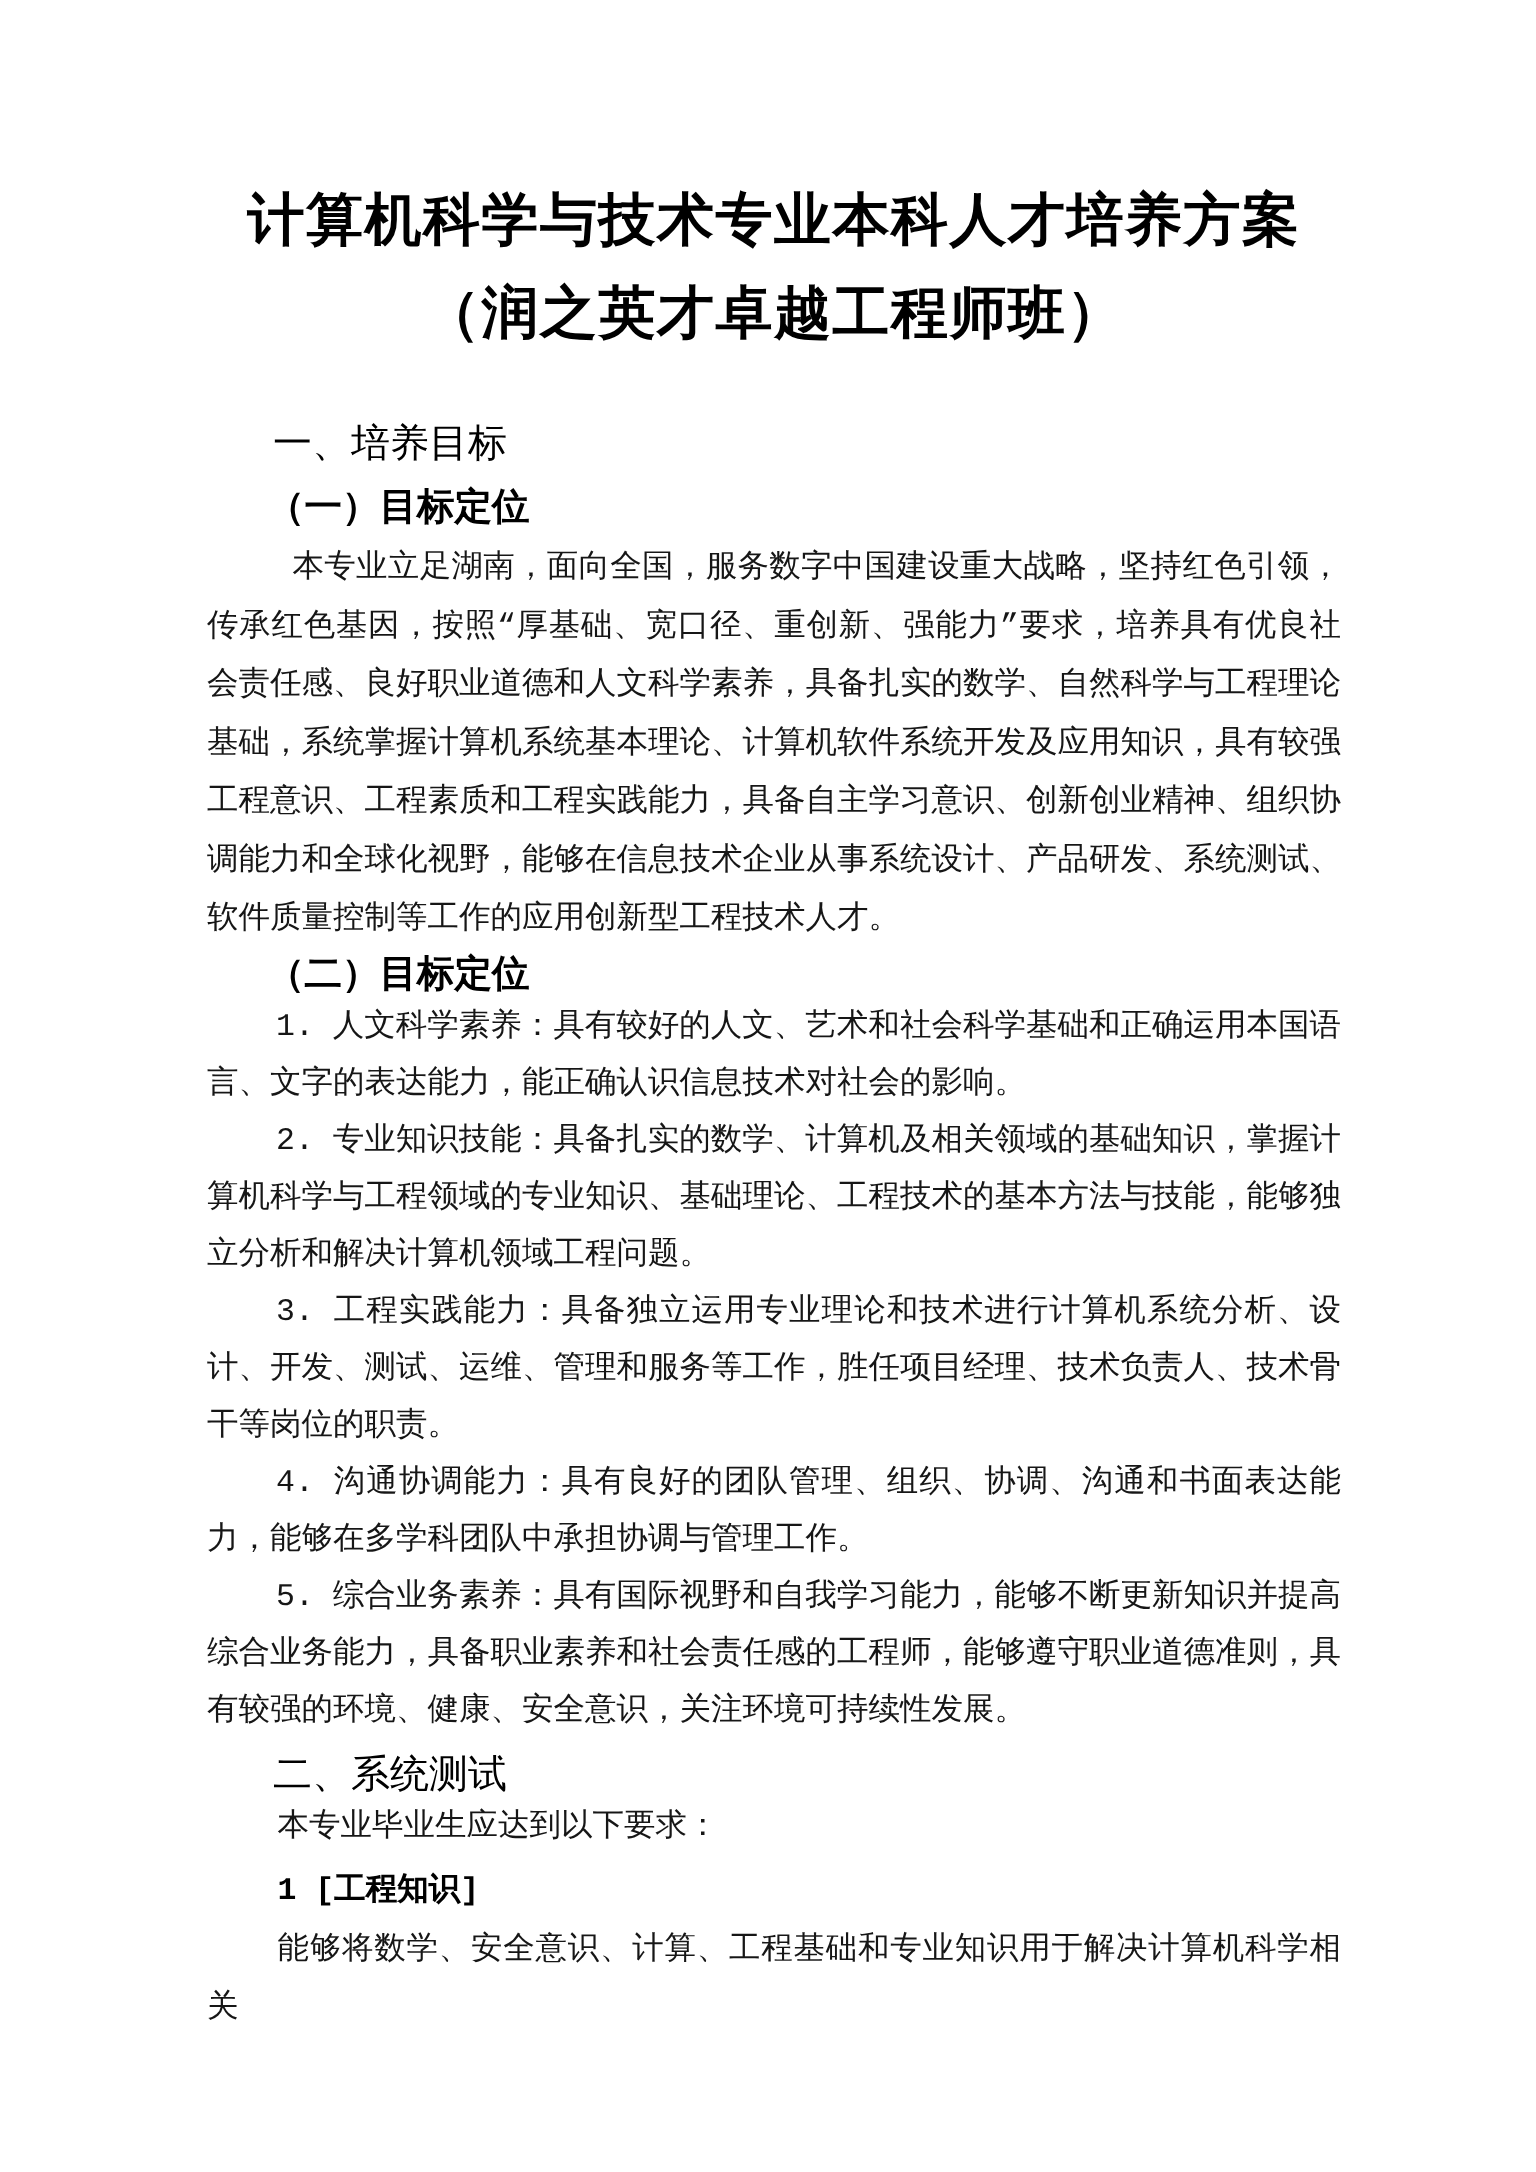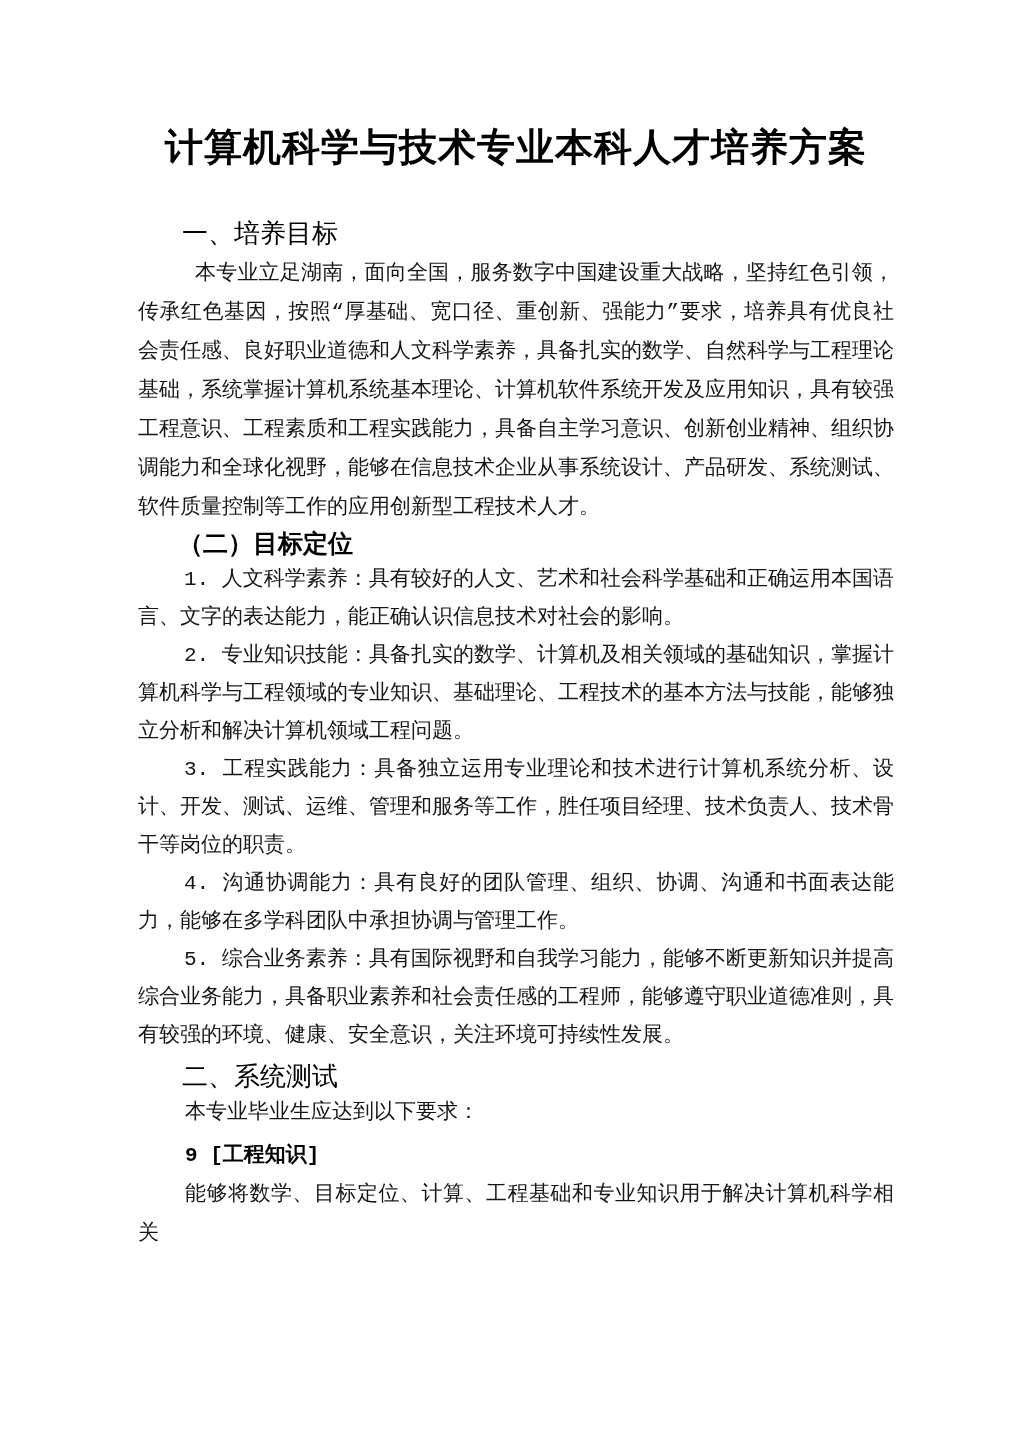--- a/index.html
+++ b/index.html
@@ -87,37 +87,39 @@
   }
 </style>
 </head>
 <body>
 
 <div class="page">
   <div class="content">
 
     <div class="doc-title">
       <div>计算机科学与技术专业本科人才培养方案</div>
+      <div>（润之英才卓越工程师班）</div>
     </div>
 
     <div class="h-major">一、培养目标</div>
 
+    <div class="h-minor">（一）目标定位</div>
 
     <p class="para lead">本专业立足湖南，面向全国，服务数字中国建设重大战略，坚持红色引领，传承红色基因，按照“厚基础、宽口径、重创新、强能力”要求，培养具有优良社会责任感、良好职业道德和人文科学素养，具备扎实的数学、自然科学与工程理论基础，系统掌握计算机系统基本理论、计算机软件系统开发及应用知识，具有较强工程意识、工程素质和工程实践能力，具备自主学习意识、创新创业精神、组织协调能力和全球化视野，能够在信息技术企业从事系统设计、产品研发、系统测试、软件质量控制等工作的应用创新型工程技术人才。</p>
 
     <div class="h-minor second">（二）目标定位</div>
 
     <p class="para item">1. 人文科学素养：具有较好的人文、艺术和社会科学基础和正确运用本国语言、文字的表达能力，能正确认识信息技术对社会的影响。</p>
     <p class="para item">2. 专业知识技能：具备扎实的数学、计算机及相关领域的基础知识，掌握计算机科学与工程领域的专业知识、基础理论、工程技术的基本方法与技能，能够独立分析和解决计算机领域工程问题。</p>
     <p class="para item">3. 工程实践能力：具备独立运用专业理论和技术进行计算机系统分析、设计、开发、测试、运维、管理和服务等工作，胜任项目经理、技术负责人、技术骨干等岗位的职责。</p>
     <p class="para item">4. 沟通协调能力：具有良好的团队管理、组织、协调、沟通和书面表达能力，能够在多学科团队中承担协调与管理工作。</p>
     <p class="para item">5. 综合业务素养：具有国际视野和自我学习能力，能够不断更新知识并提高综合业务能力，具备职业素养和社会责任感的工程师，能够遵守职业道德准则，具有较强的环境、健康、安全意识，关注环境可持续性发展。</p>
 
     <div class="h-major second">二、系统测试</div>
 
     <p class="para intro">本专业毕业生应达到以下要求：</p>
 
-    <p class="para req-label">9 [工程知识]</p>
+    <p class="para req-label">1 [工程知识]</p>
 
-    <p class="para req-text">能够将数学、目标定位、计算、工程基础和专业知识用于解决计算机科学相关</p>
+    <p class="para req-text">能够将数学、安全意识、计算、工程基础和专业知识用于解决计算机科学相关</p>
 
   </div>
 </div>
 
 </body></html>

